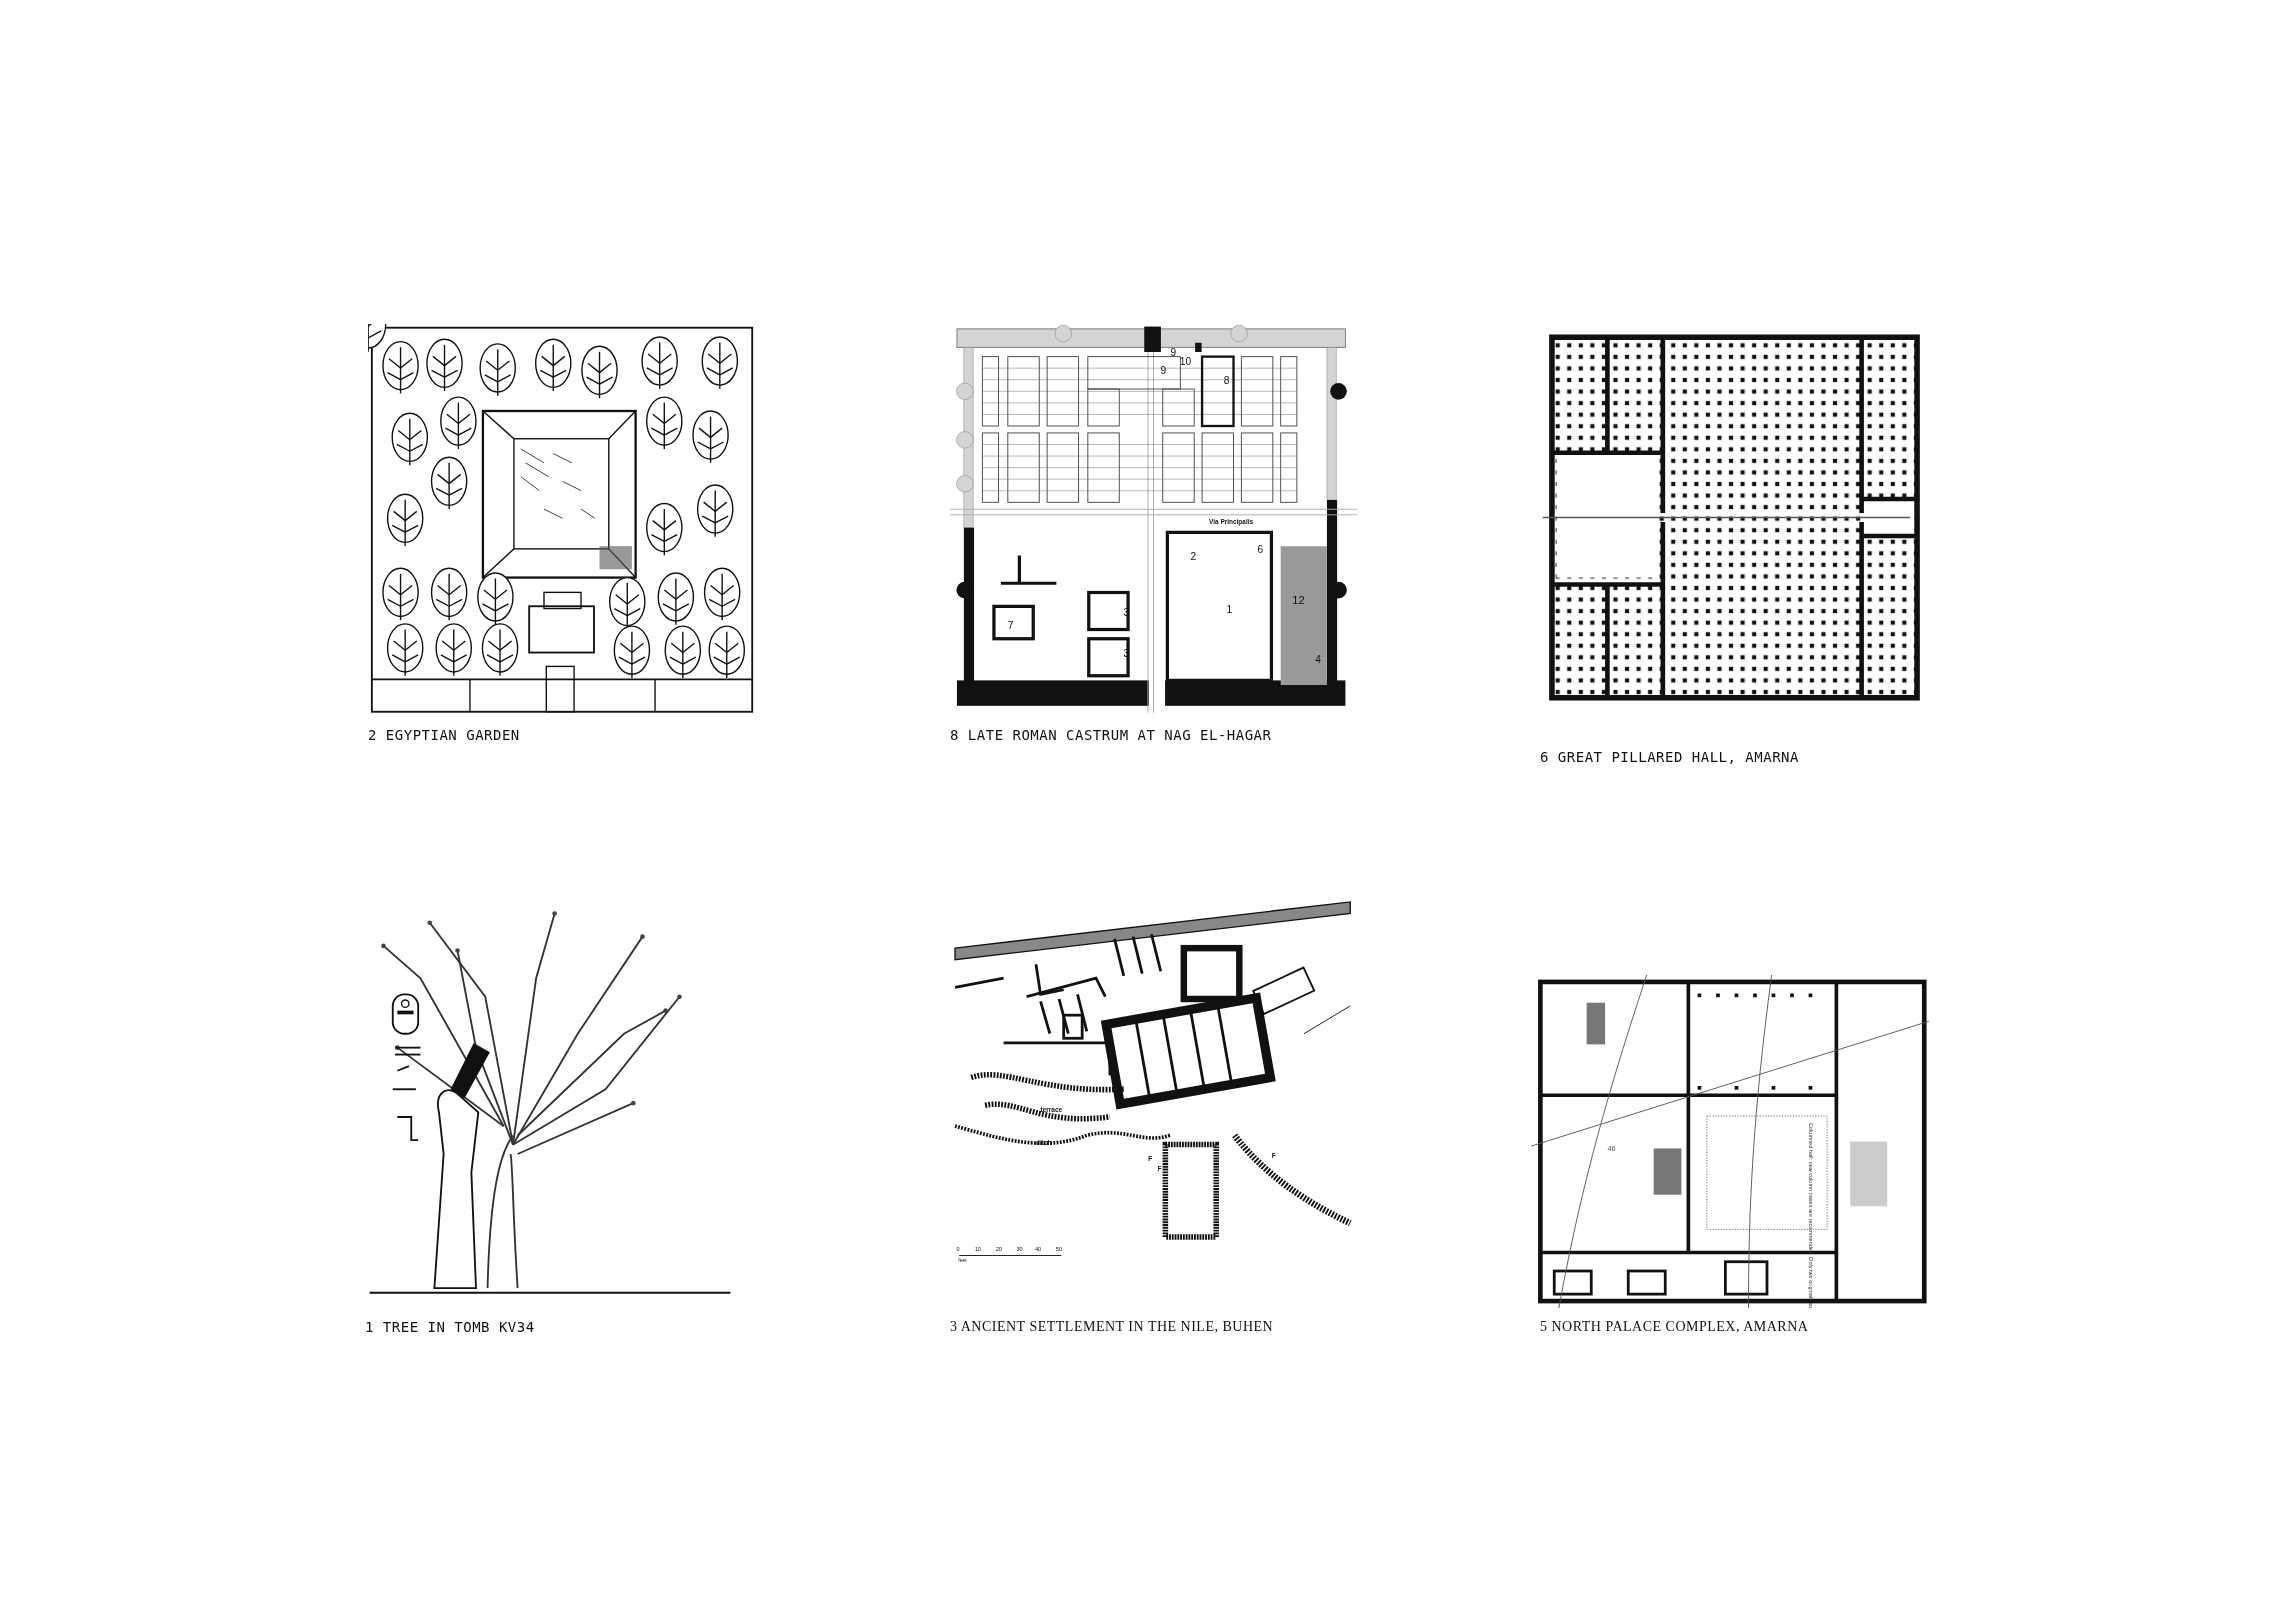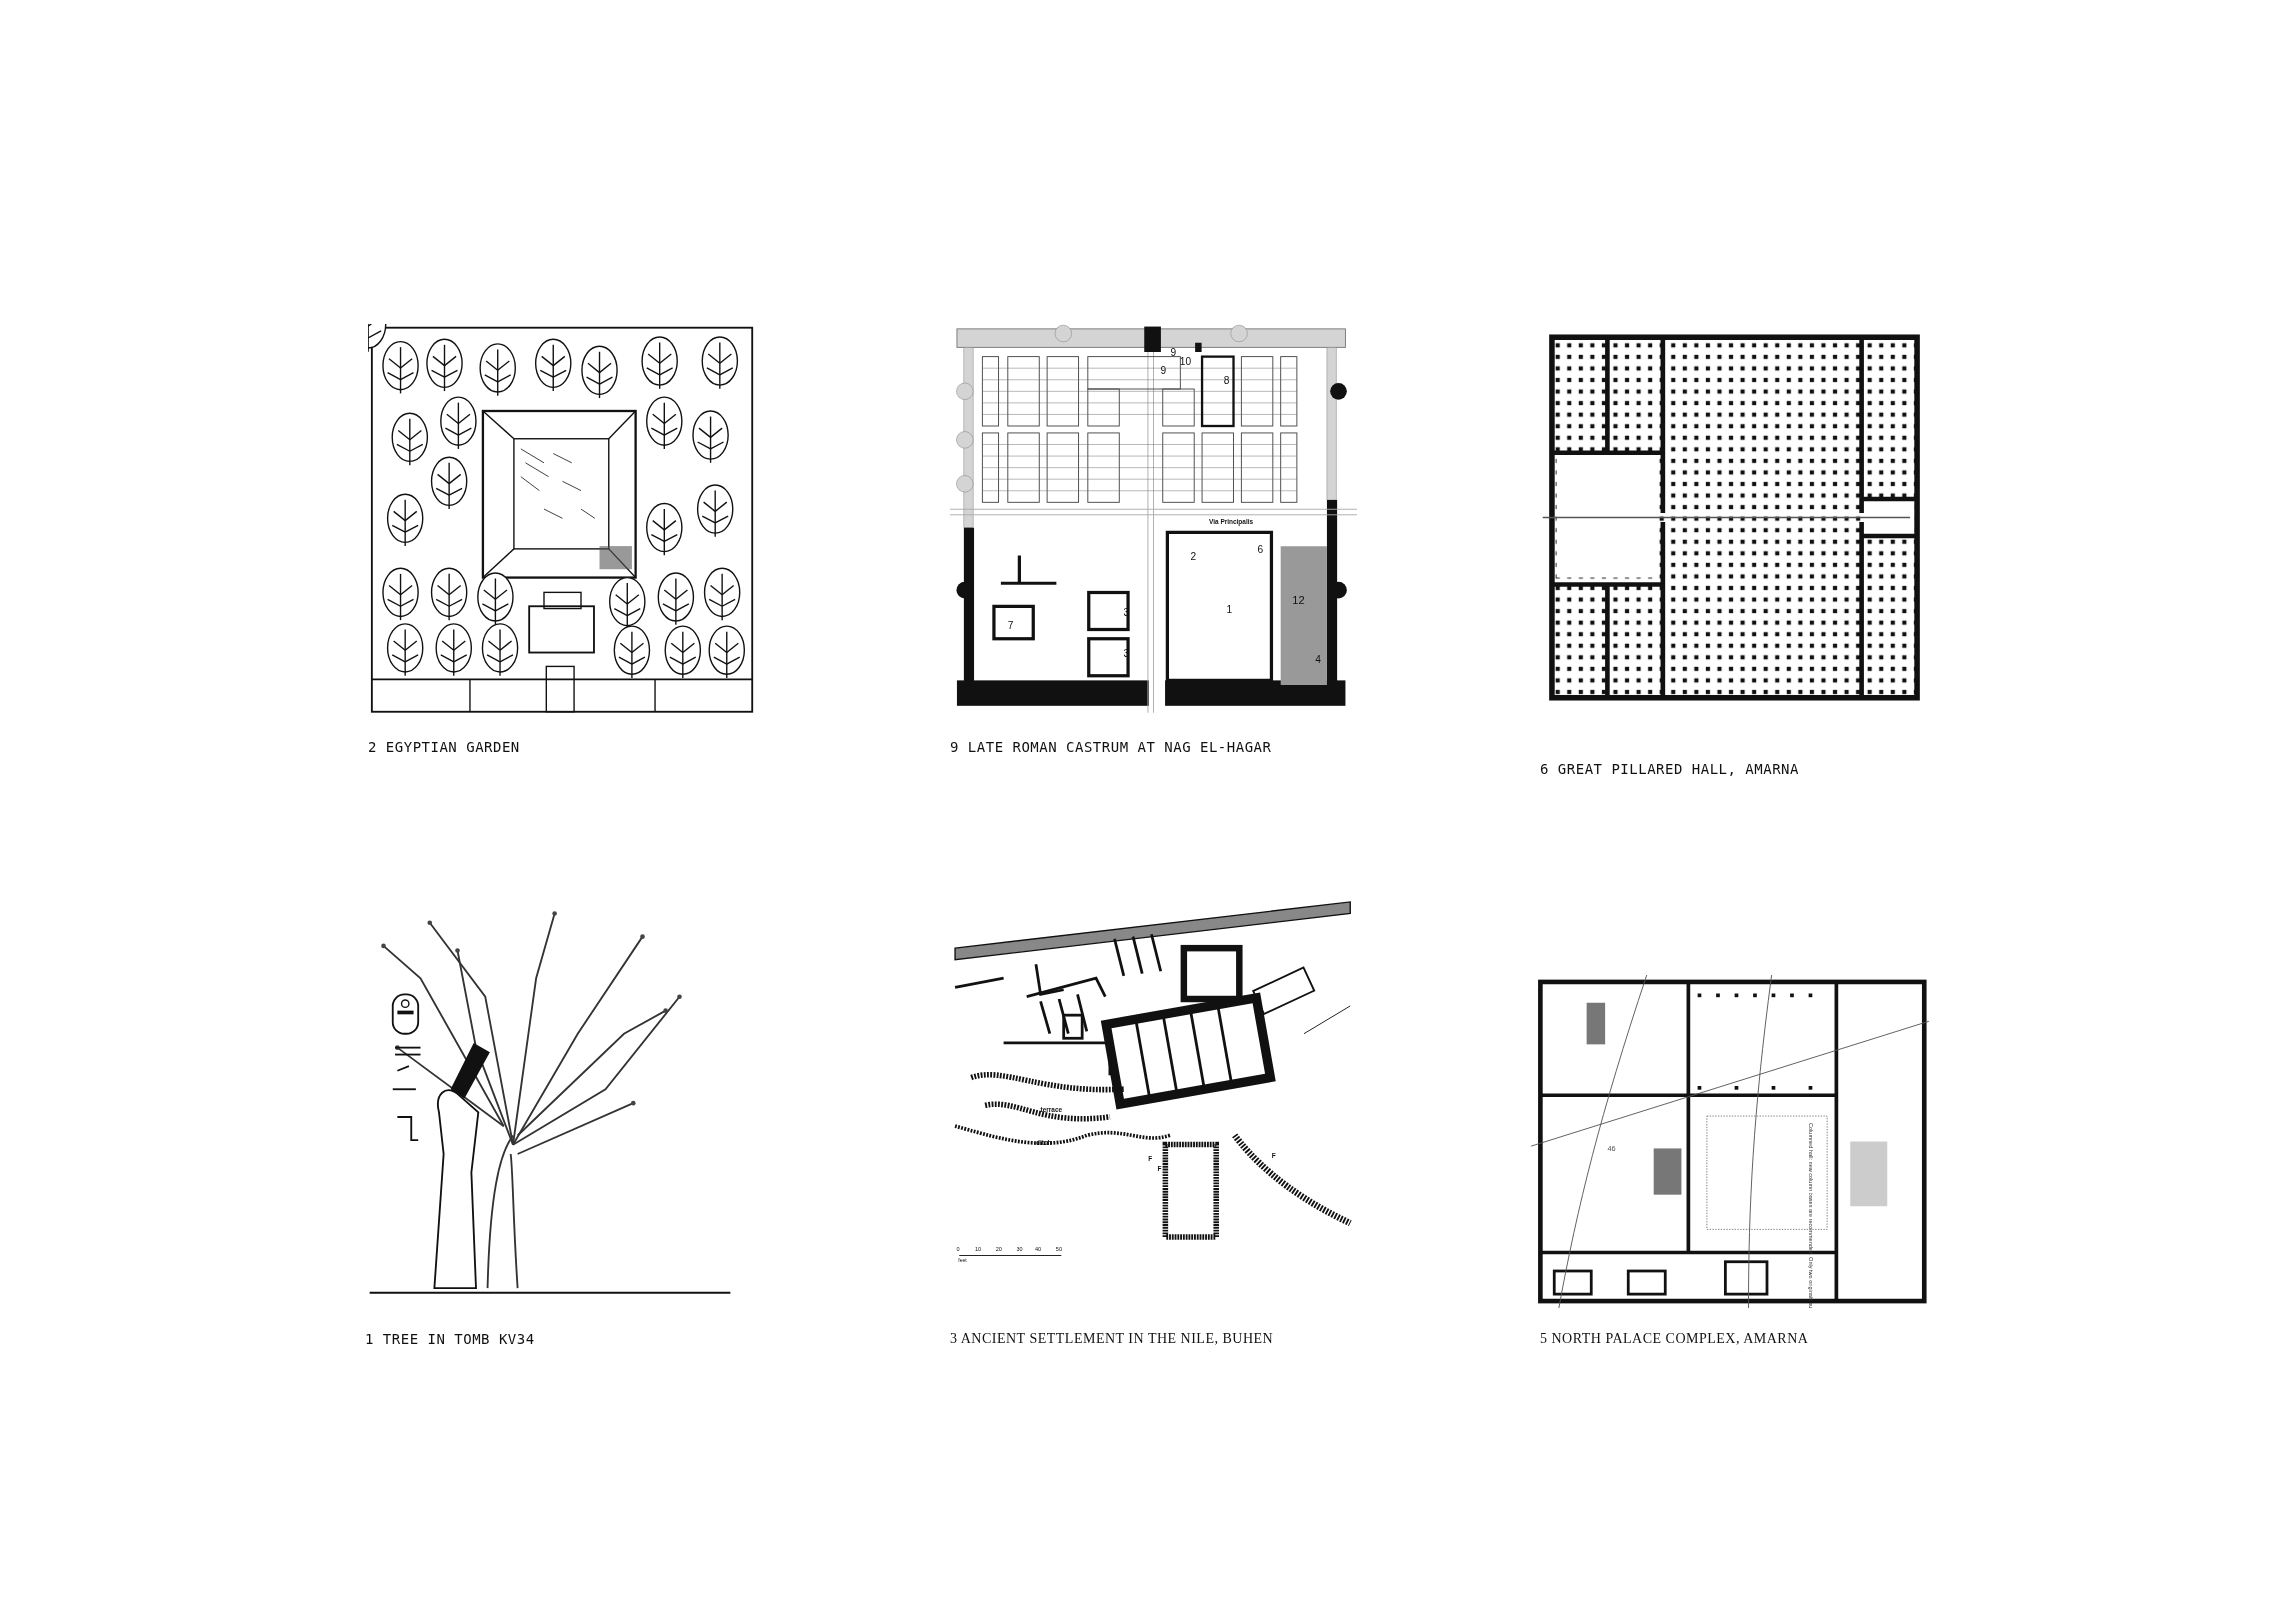--- a/index.html
+++ b/index.html
@@ -1,19 +1,19 @@
 <!DOCTYPE html>
 <html style="font-size:7.4px"><head>
 <meta charset="utf-8">
 <style>
   html,body{margin:0;padding:0;background:#ffffff;}
   body{width:2295px;height:1623px;position:relative;overflow:hidden;font-family:"DejaVu Sans Mono","Liberation Mono",monospace;}
   .fig{position:absolute;}
   .img{position:absolute;background:#fff;overflow:hidden;}
-  .cap{position:absolute;font-family:"DejaVu Sans Mono","Liberation Mono",monospace;font-size:14px;color:#111;letter-spacing:0.5px;white-space:nowrap;margin-top:12px;}
+  .cap{position:absolute;font-family:"DejaVu Sans Mono","Liberation Mono",monospace;font-size:14px;color:#111;letter-spacing:0.5px;white-space:nowrap;}
   svg{display:block;}
 </style>
 </head>
 <body>
 
 <div class="fig">
   <div class="img" style="left:368px;top:324px;width:389px;height:391px;">
     <svg width="389" height="391" viewBox="0 0 840 845">
       <rect x="8" y="8" width="822" height="830" fill="none" stroke="#111" stroke-width="4"></rect>
 
@@ -163,21 +163,21 @@
       <text x="520" y="510" font-family="Liberation Sans,sans-serif" font-size="22" fill="#111">2</text>
       <text x="665" y="495" font-family="Liberation Sans,sans-serif" font-size="22" fill="#111">6</text>
       <text x="740" y="605" font-family="Liberation Sans,sans-serif" font-size="24" fill="#111">12</text>
       <text x="375" y="630" font-family="Liberation Sans,sans-serif" font-size="22" fill="#111">3</text>
       <text x="375" y="720" font-family="Liberation Sans,sans-serif" font-size="22" fill="#111">3</text>
       <text x="125" y="660" font-family="Liberation Sans,sans-serif" font-size="22" fill="#111">7</text>
       <text x="598" y="625" font-family="Liberation Sans,sans-serif" font-size="22" fill="#111">1</text>
       <text x="790" y="732" font-family="Liberation Sans,sans-serif" font-size="22" fill="#111">4</text>
     </svg>
   </div>
-  <div class="cap" style="left:950px;top:727px;">9 LATE ROMAN CASTRUM AT NAG EL-HAGAR</div>
+  <div class="cap" style="left:950px;top:727px;">8 LATE ROMAN CASTRUM AT NAG EL-HAGAR</div>
 </div>
 
 <div class="fig">
   <div class="img" style="left:1540px;top:328px;width:389px;height:379px;">
     <svg width="389" height="379" viewBox="0 0 840 820">
       <defs>
         <pattern id="dots" width="25" height="25" patternUnits="userSpaceOnUse">
           <rect x="8" y="8" width="9" height="9" fill="#111"></rect>
         </pattern>
       </defs>

